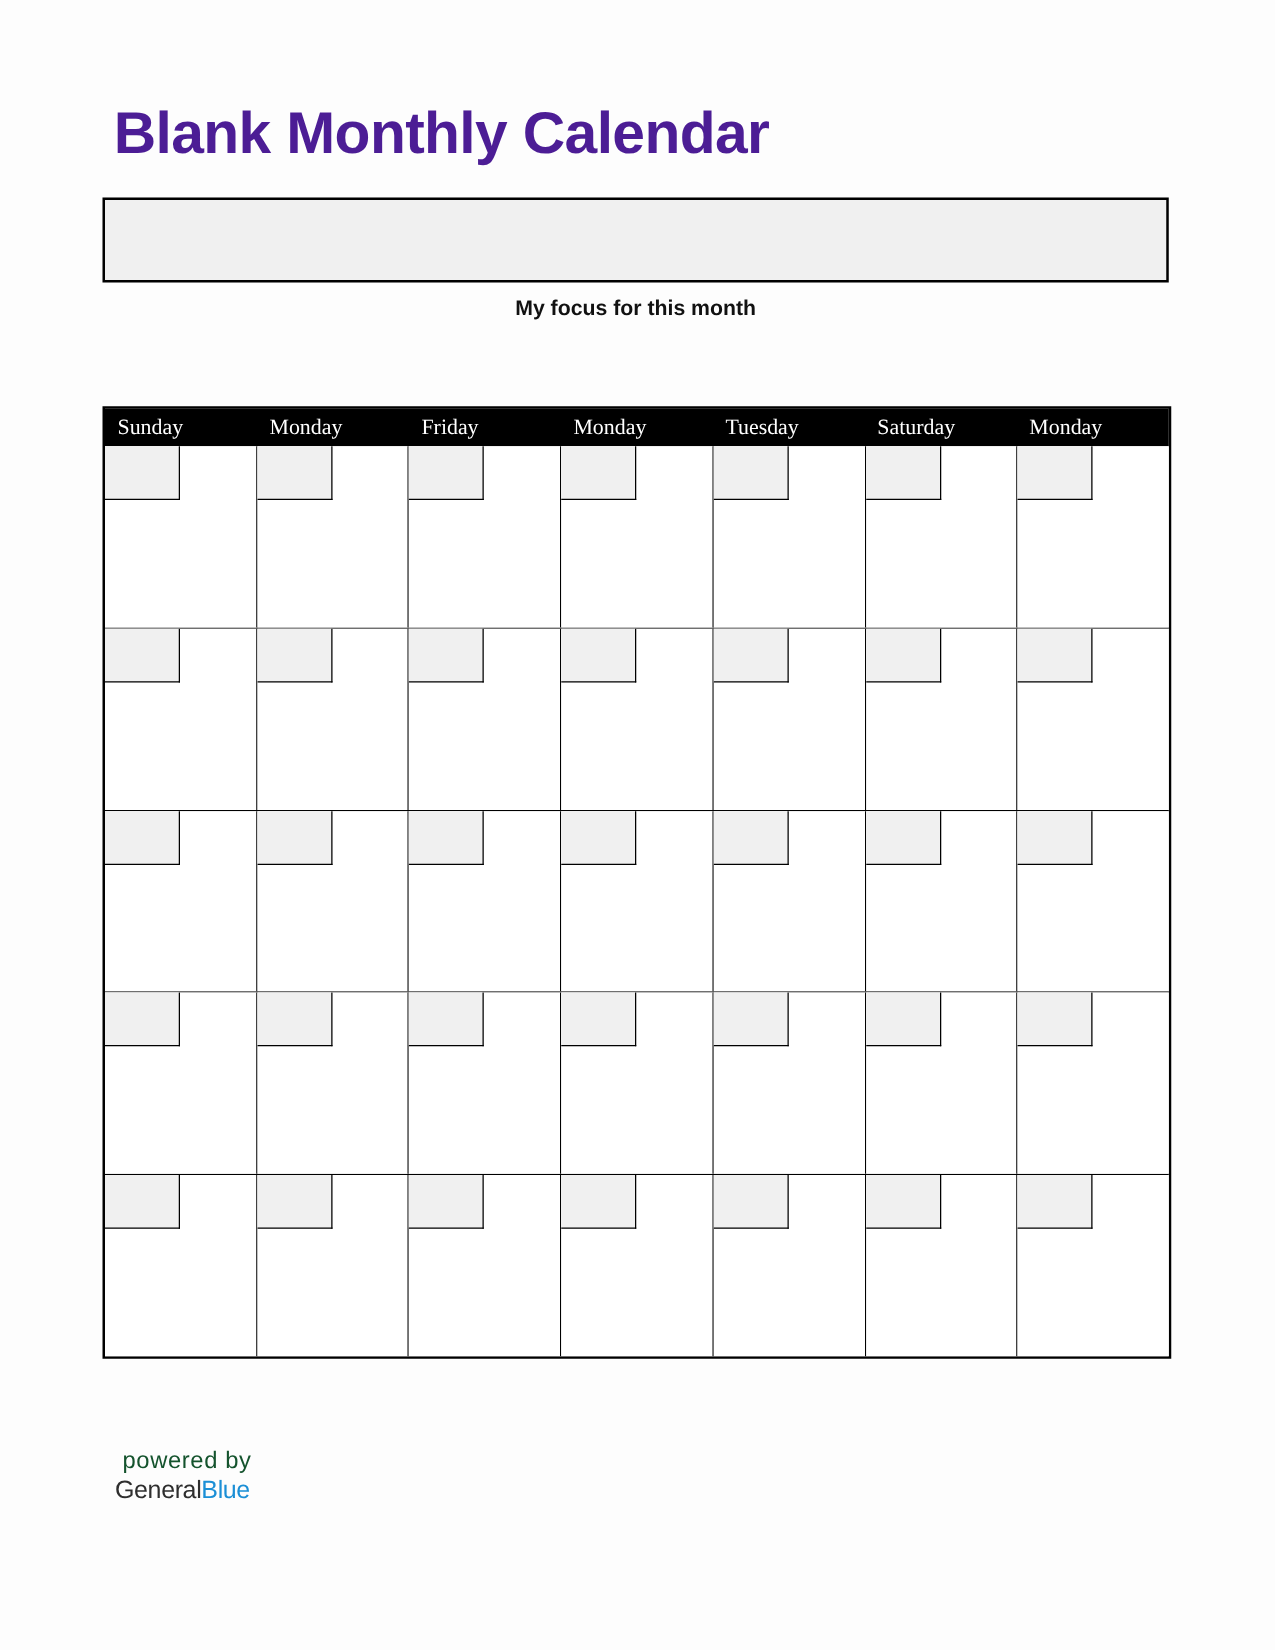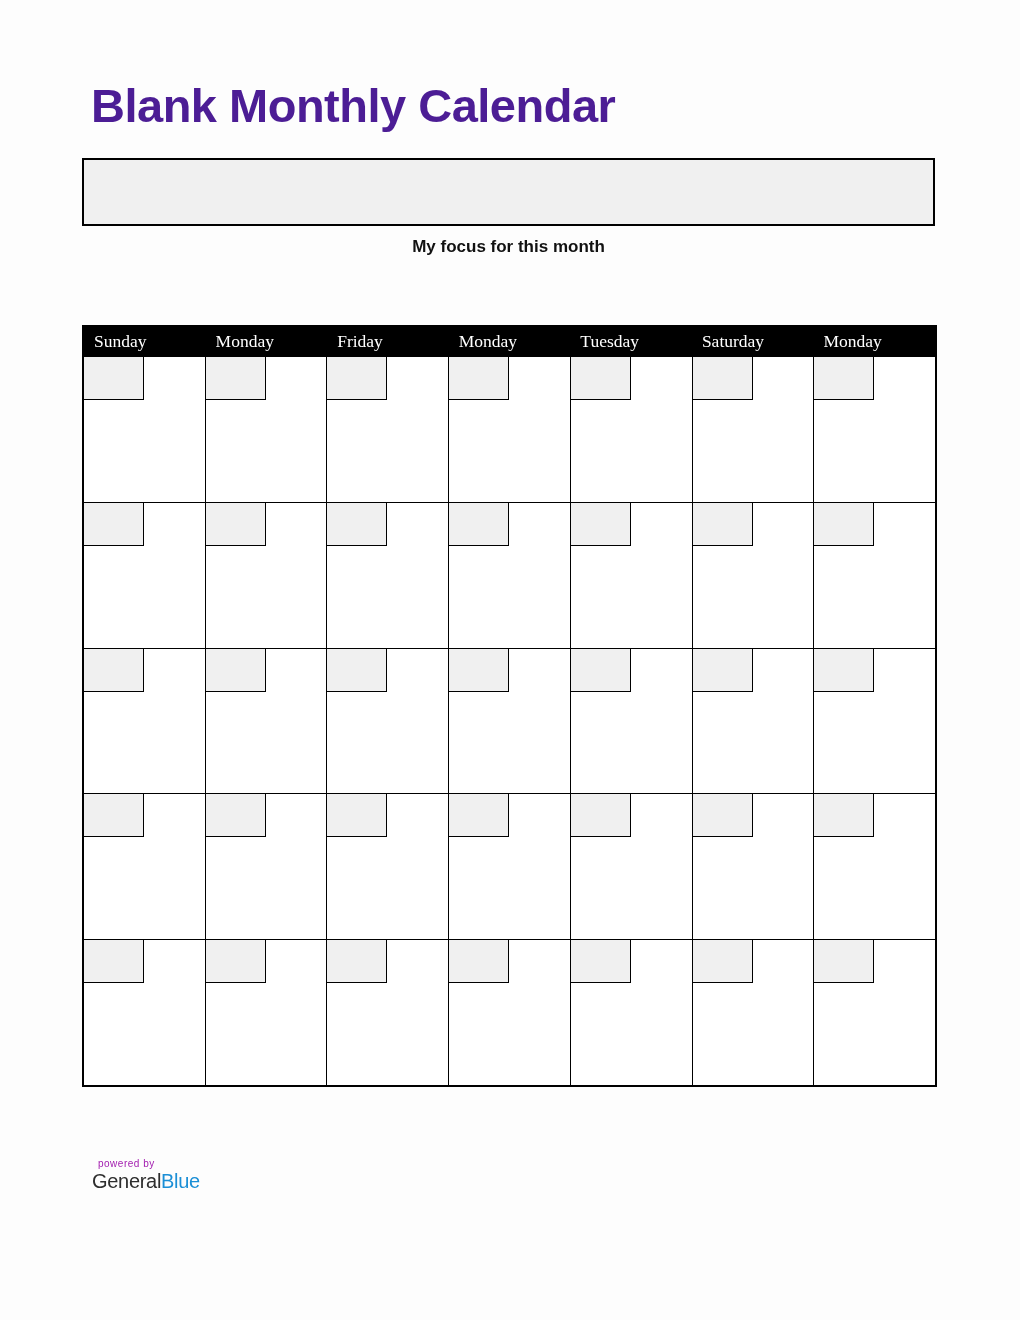--- a/index.html
+++ b/index.html
@@ -81,23 +81,23 @@
     left: 0; top: 0;
     width: 60px; height: 43px;
     background: #f0f0f0;
     border-right: 1px solid #000;
     border-bottom: 1px solid #000;
   }
 
   .footer { position: absolute; left: 92px; top: 1158px; }
   .powered-by {
     padding-left: 6px;
-    font-size: 10px;
+    font-size: 19px;
     letter-spacing: 0.5px;
-    color: #a21caf;
+    color: #14532d;
   }
   .brand {
     margin-top: 1px;
     font-size: 20px;
     letter-spacing: -0.3px;
   }
   .brand-general { color: #2e2e2e; }
   .brand-blue { color: #1b8fd6; }
 </style>
 </head>

